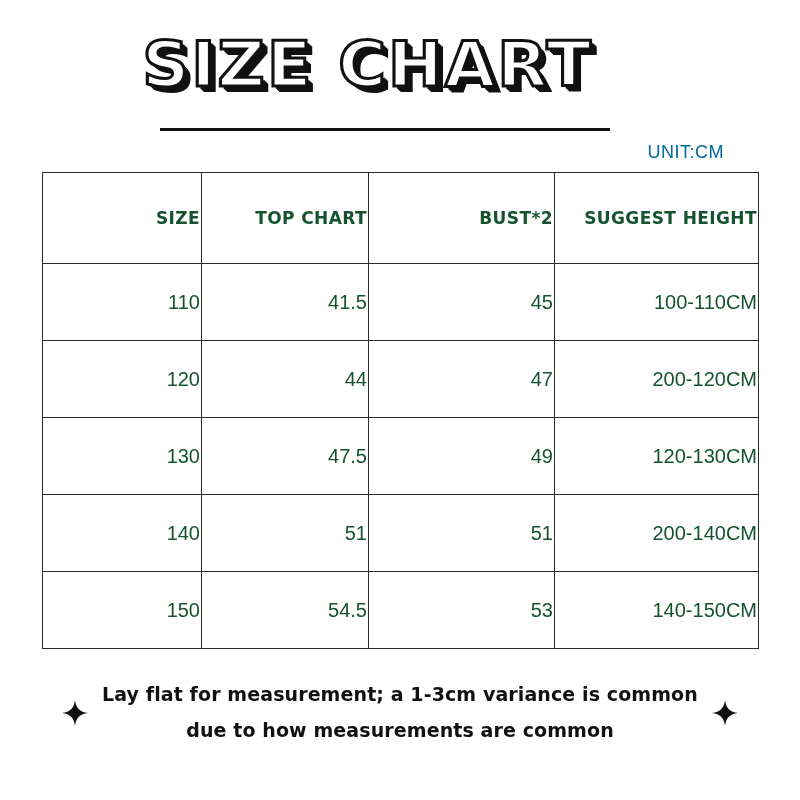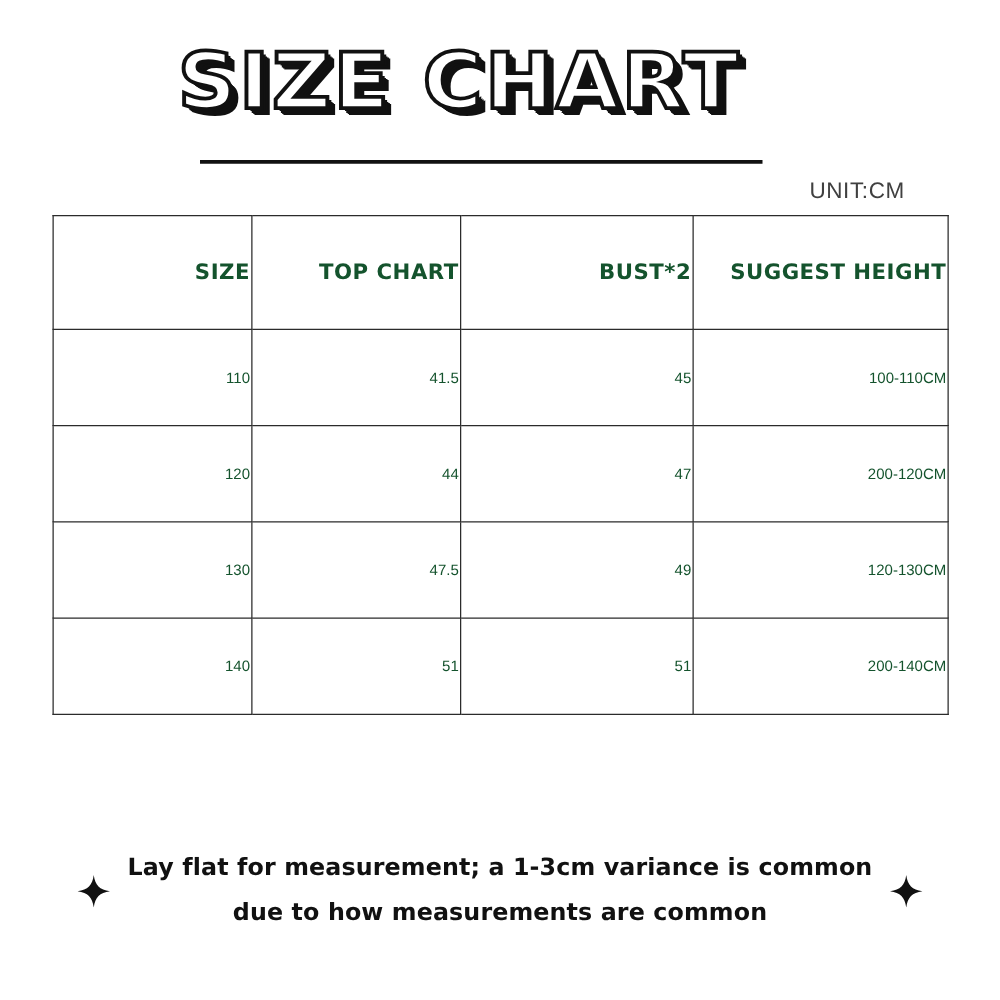--- a/index.html
+++ b/index.html
@@ -56,21 +56,21 @@
   }
 
   
   .unit {
     position: absolute;
     top: 142px;
     right: 76px;
     font-size: 18px;
     font-weight: normal;
     letter-spacing: 0.5px;
-    color: #404040;
+    color: #0369a1;
   }
 
   
   .table-wrap {
     position: absolute;
     top: 172px;
     left: 42px;
     width: 716px;
   }
   table.size-table {
@@ -89,21 +89,21 @@
   table.size-table th {
     height: 88px;
     font-family: "DejaVu Sans", sans-serif;
     font-weight: bold;
     font-size: 17px;
     letter-spacing: 0.4px;
   }
   table.size-table td {
     height: 74px;
     font-weight: normal;
-    font-size: 12px;
+    font-size: 20px;
   }
   col.c1 { width: 159px; }
   col.c2 { width: 167px; }
   col.c3 { width: 186px; }
   col.c4 { width: 204px; }
 
   
   .note {
     position: absolute;
     top: 676px;
@@ -176,20 +176,26 @@
           <td>47.5</td>
           <td>49</td>
           <td>120-130CM</td>
         </tr>
         <tr>
           <td>140</td>
           <td>51</td>
           <td>51</td>
           <td>200-140CM</td>
         </tr>
+        <tr>
+          <td>150</td>
+          <td>54.5</td>
+          <td>53</td>
+          <td>140-150CM</td>
+        </tr>
       </tbody>
     </table>
   </div>
 
   <div class="spark left">
     <svg width="26" height="26" viewBox="0 0 26 26" aria-hidden="true">
       <path d="M13 0 C14.2 8.4 17.6 11.8 26 13 C17.6 14.2 14.2 17.6 13 26 C11.8 17.6 8.4 14.2 0 13 C8.4 11.8 11.8 8.4 13 0 Z" fill="#111111"></path>
     </svg>
   </div>
 

